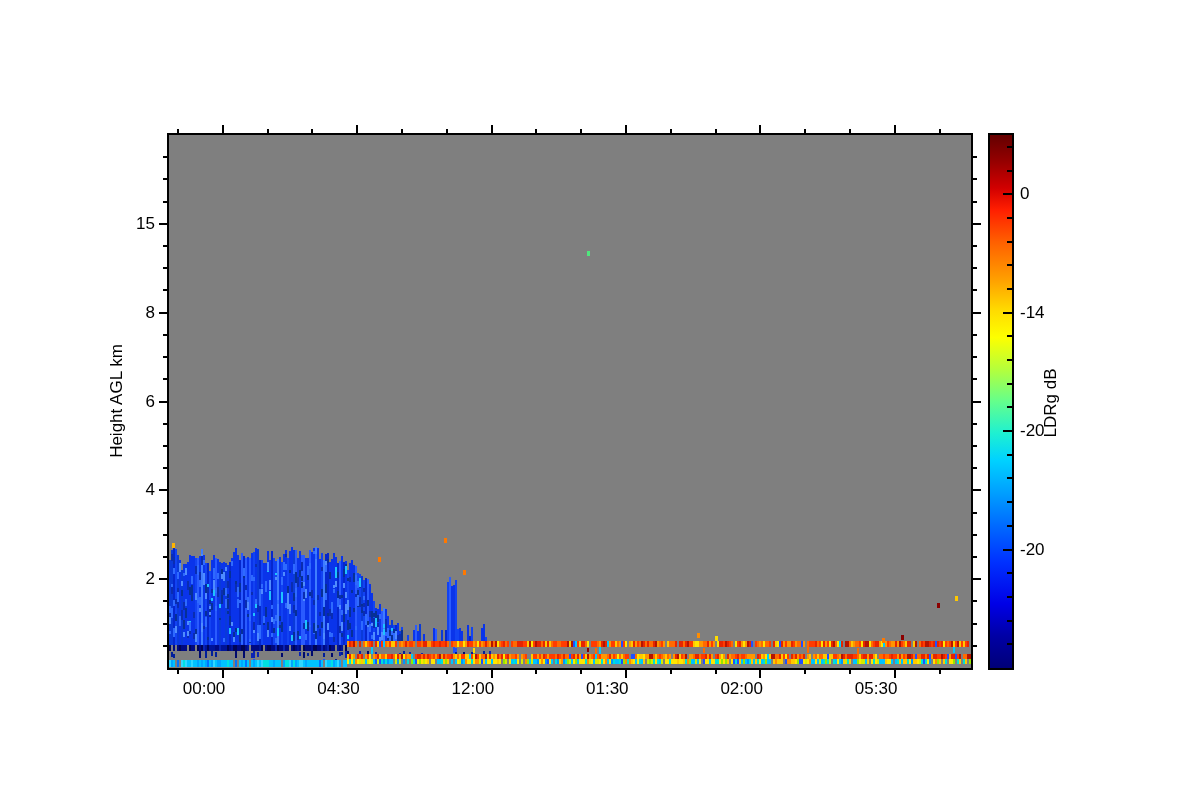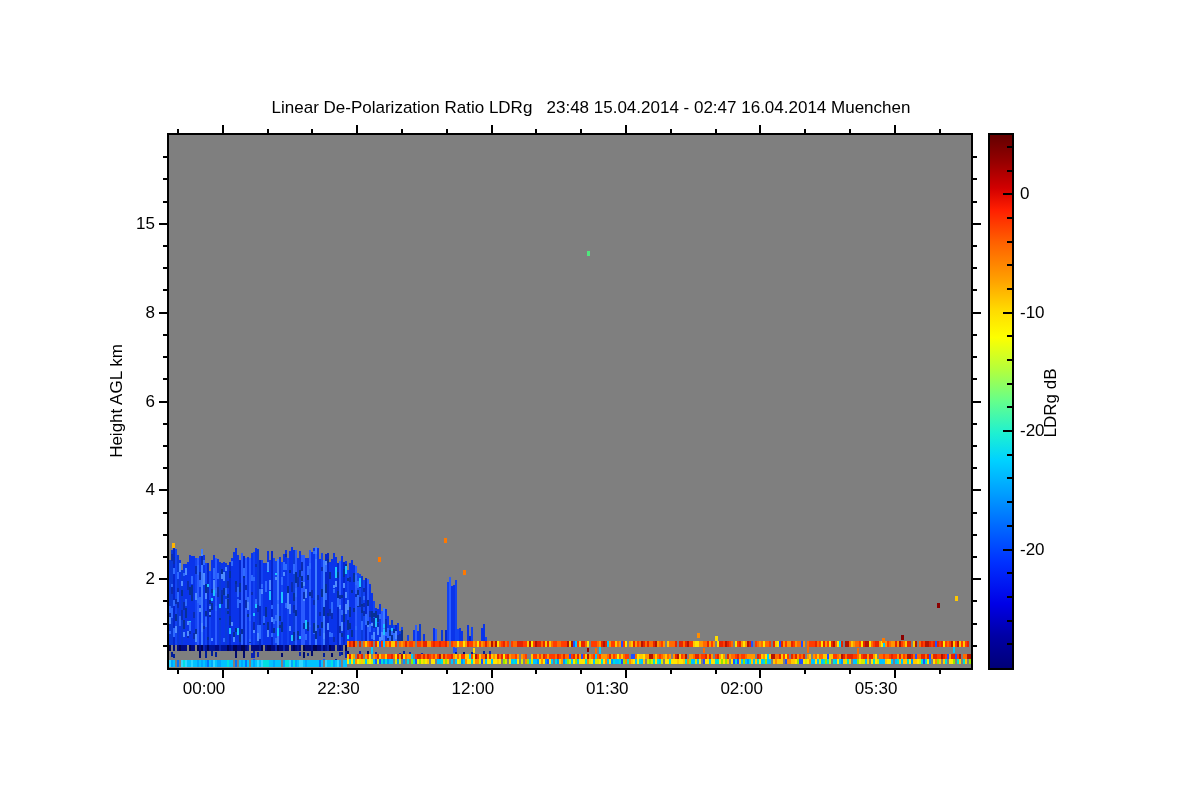--- a/index.html
+++ b/index.html
@@ -18,21 +18,20 @@
   .xlab{position:absolute;left:169px;top:697px;width:802px;text-align:center;font-size:17px;}
   .tick{position:absolute;background:#000;}
   .xt-label{position:absolute;width:80px;font-size:17px;height:20px;line-height:20px;}
   .yt-label{position:absolute;left:95px;width:60px;text-align:right;font-size:17px;height:20px;line-height:20px;}
   .cb-label{position:absolute;left:1020px;width:60px;text-align:left;font-size:17px;height:20px;line-height:20px;}
 </style>
 </head>
 <body>
 
 <div id="screen">
-  <div class="title">Linear De-Polarization Ratio LDRg   23:48 15.04.2014 - 02:47 16.04.2014 Muenchen</div>
   <div class="ylab">Height AGL km</div>
   <div class="plot">
     <svg id="heat" viewBox="0 0 802 533">
         <rect x="0.0" y="424.8" width="2" height="85.5" fill="#0a3ad8"></rect>
         <rect x="0.0" y="496.0" width="2" height="3.0" fill="#2e6aff"></rect>
         <rect x="0.0" y="470.6" width="2" height="9.1" fill="#2e6aff"></rect>
         <rect x="0.0" y="477.7" width="2" height="7.0" fill="#0a2db0"></rect>
         <rect x="0.0" y="481.7" width="2" height="7.0" fill="#4f8cff"></rect>
         <rect x="2.0" y="414.6" width="2" height="97.3" fill="#0a3ad8"></rect>
         <rect x="2.0" y="418.9" width="2" height="6.7" fill="#0a2db0"></rect>
@@ -1716,21 +1715,21 @@
       </svg>
   </div>
   <div class="cbar" id="cbar" style="background: linear-gradient(rgb(100, 0, 0) 0%, rgb(150, 0, 0) 5%, rgb(210, 0, 0) 10%, rgb(255, 30, 0) 14%, rgb(255, 95, 0) 20%, rgb(255, 158, 0) 27%, rgb(255, 220, 0) 33%, rgb(253, 255, 0) 38%, rgb(180, 255, 60) 44%, rgb(100, 255, 140) 50%, rgb(30, 240, 210) 56%, rgb(0, 210, 255) 61%, rgb(0, 160, 255) 67%, rgb(0, 100, 255) 74%, rgb(0, 50, 255) 80%, rgb(0, 0, 230) 88%, rgb(0, 0, 165) 94%, rgb(0, 0, 120) 100%);"></div>
   <div class="cblab">LDRg dB</div>
   <div id="decor">
       <div class="tick" style="left: 221.765px; top: 670px; width: 2px; height: 8px;"></div>
       <div class="tick" style="left: 221.765px; top: 125px; width: 2px; height: 8px;"></div>
       <div class="xt-label" style="left: 182.765px; top: 679px;">00:00</div>
       <div class="tick" style="left: 356.179px; top: 670px; width: 2px; height: 8px;"></div>
       <div class="tick" style="left: 356.179px; top: 125px; width: 2px; height: 8px;"></div>
-      <div class="xt-label" style="left: 317.179px; top: 679px;">22:30</div>
+      <div class="xt-label" style="left: 317.179px; top: 679px;">04:30</div>
       <div class="tick" style="left: 490.592px; top: 670px; width: 2px; height: 8px;"></div>
       <div class="tick" style="left: 490.592px; top: 125px; width: 2px; height: 8px;"></div>
       <div class="xt-label" style="left: 451.592px; top: 679px;">12:00</div>
       <div class="tick" style="left: 625.006px; top: 670px; width: 2px; height: 8px;"></div>
       <div class="tick" style="left: 625.006px; top: 125px; width: 2px; height: 8px;"></div>
       <div class="xt-label" style="left: 586.006px; top: 679px;">01:30</div>
       <div class="tick" style="left: 759.419px; top: 670px; width: 2px; height: 8px;"></div>
       <div class="tick" style="left: 759.419px; top: 125px; width: 2px; height: 8px;"></div>
       <div class="xt-label" style="left: 720.419px; top: 679px;">02:00</div>
       <div class="tick" style="left: 893.832px; top: 670px; width: 2px; height: 8px;"></div>
@@ -1807,21 +1806,21 @@
       <div class="tick" style="left: 973px; top: 245.042px; width: 4px; height: 2px;"></div>
       <div class="tick" style="left: 163px; top: 200.625px; width: 4px; height: 2px;"></div>
       <div class="tick" style="left: 973px; top: 200.625px; width: 4px; height: 2px;"></div>
       <div class="tick" style="left: 163px; top: 178.417px; width: 4px; height: 2px;"></div>
       <div class="tick" style="left: 973px; top: 178.417px; width: 4px; height: 2px;"></div>
       <div class="tick" style="left: 163px; top: 156.208px; width: 4px; height: 2px;"></div>
       <div class="tick" style="left: 973px; top: 156.208px; width: 4px; height: 2px;"></div>
       <div class="tick" style="left: 1003px; top: 193.222px; width: 9px; height: 2px;"></div>
       <div class="cb-label" style="top: 184.222px;">0</div>
       <div class="tick" style="left: 1003px; top: 311.667px; width: 9px; height: 2px;"></div>
-      <div class="cb-label" style="top: 302.667px;">-10</div>
+      <div class="cb-label" style="top: 302.667px;">-14</div>
       <div class="tick" style="left: 1003px; top: 430.111px; width: 9px; height: 2px;"></div>
       <div class="cb-label" style="top: 421.111px;">-20</div>
       <div class="tick" style="left: 1003px; top: 548.556px; width: 9px; height: 2px;"></div>
       <div class="cb-label" style="top: 539.556px;">-20</div>
       <div class="tick" style="left: 1007px; top: 145.844px; width: 5px; height: 2px;"></div>
       <div class="tick" style="left: 1007px; top: 169.533px; width: 5px; height: 2px;"></div>
       <div class="tick" style="left: 1007px; top: 216.911px; width: 5px; height: 2px;"></div>
       <div class="tick" style="left: 1007px; top: 240.6px; width: 5px; height: 2px;"></div>
       <div class="tick" style="left: 1007px; top: 264.289px; width: 5px; height: 2px;"></div>
       <div class="tick" style="left: 1007px; top: 287.978px; width: 5px; height: 2px;"></div>

